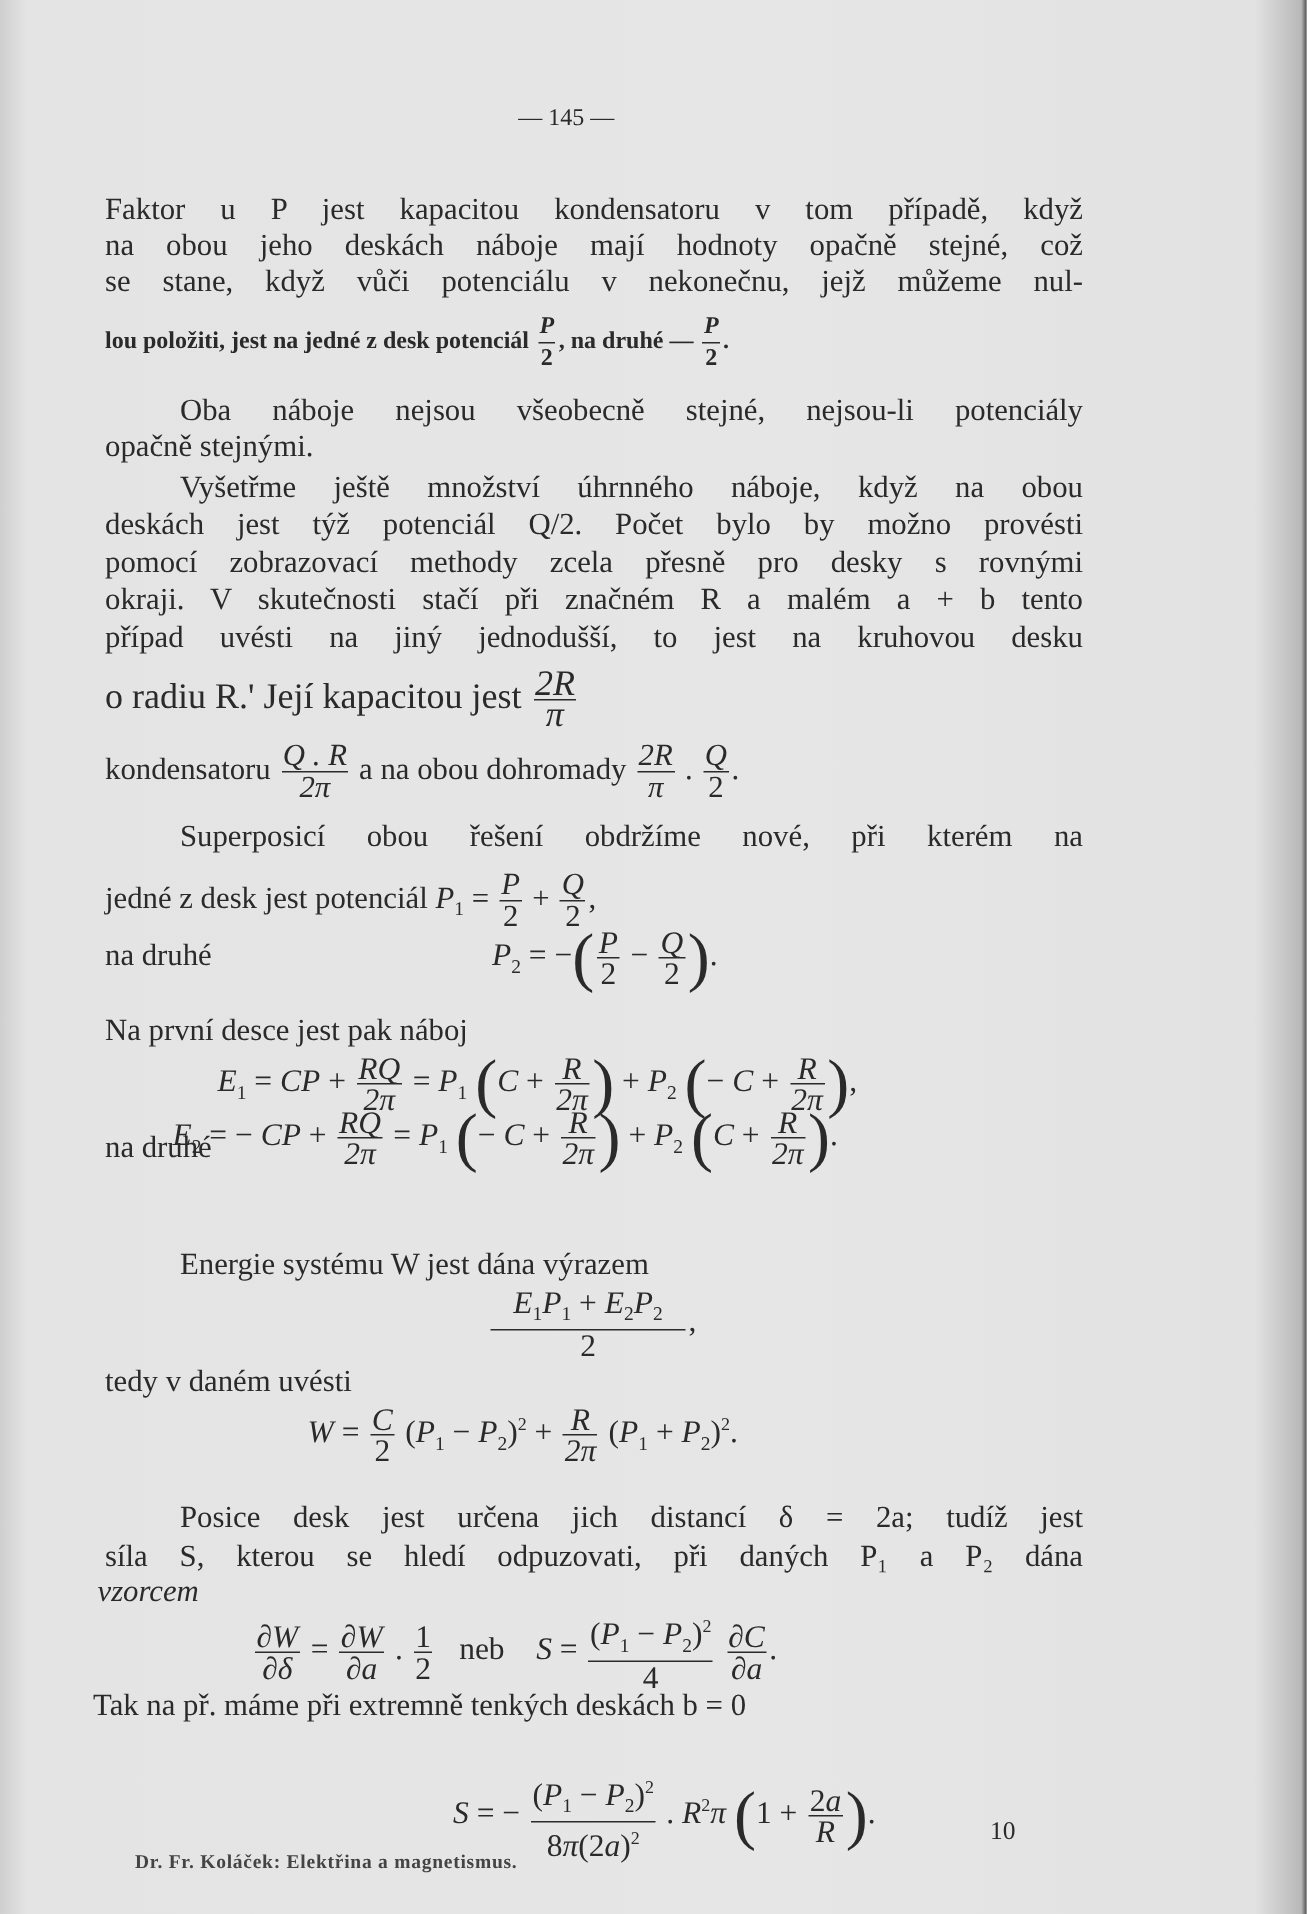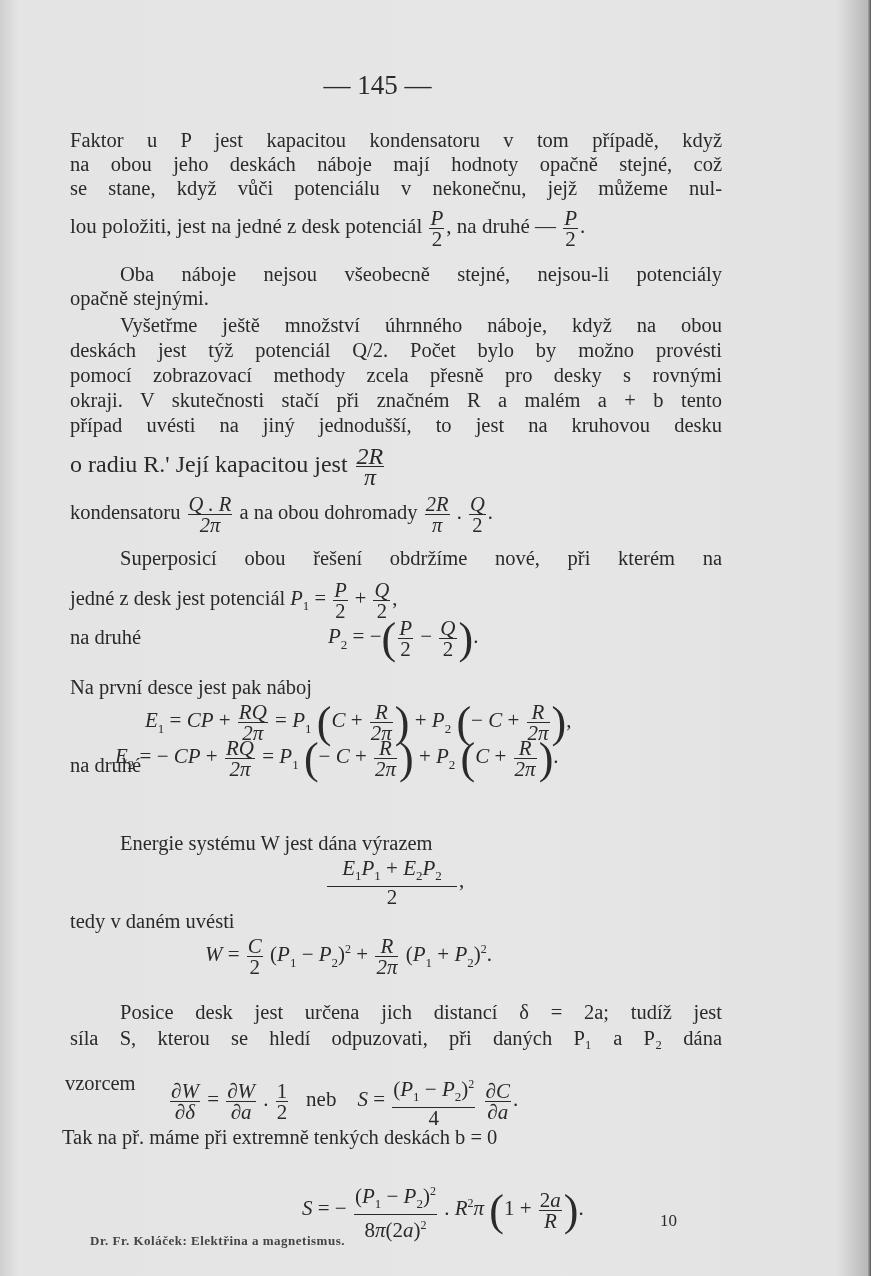--- a/index.html
+++ b/index.html
@@ -18,35 +18,35 @@
   .last { text-align-last: left; }
   .indent { left: 120px; width: 602px; }
   i, .it { font-style: italic; }
   .frac { display: inline-block; vertical-align: middle; text-align: center; margin: 0 2px; }
   .frac > span { display: block; line-height: 20px; padding: 0 1px; }
   .frac > span.num { border-bottom: 1.3px solid #2a2a2a; }
   .eq { position: absolute; font-size: 21px; white-space: nowrap; }
   .big { font-size: 44px; vertical-align: middle; line-height: 40px; font-weight: 300; }
   sub { font-size: 13px; }
   sup { font-size: 12px; }
-  .header { position: absolute; left: 0; width: 755px; top: 70px; text-align: center; font-size: 27px; }
+  .header { position: absolute; left: 0; width: 755px; top: 70px; text-align: center; font-size: 16px; }
   .footer { position: absolute; top: 1213px; left: 90px; font-size: 13px; letter-spacing: 0.5px; font-weight: bold; color: #444; margin-top: 20px; }
   .folio { position: absolute; top: 1211px; left: 660px; font-size: 17px; }
 </style>
 </head>
 <body>
 
 <div class="page">
 
   <div class="header">— 145 —</div>
 
   <div class="line" style="top:128px">Faktor u P jest kapacitou kondensatoru v tom případě, když</div>
   <div class="line" style="top:176px">se stane, když vůči potenciálu v nekonečnu, jejž můžeme nul-</div>
   <div class="line" style="top:152px">na obou jeho deskách náboje mají hodnoty opačně stejné, což</div>
-  <div class="abs" style="left:70px; top:208px; font-size:21px;">
+  <div class="abs" style="left:70px; top:208px; font-size:16px;font-weight:bold;">
     <span>lou položiti, jest na jedné z desk potenciál</span>
     <span class="frac"><span class="num it">P</span><span>2</span></span><span>, na druhé —</span>
     <span class="frac"><span class="num it">P</span><span>2</span></span>.
   </div>
 
   <div class="line indent" style="top:262px">Oba náboje nejsou všeobecně stejné, nejsou-li potenciály</div>
   <div class="line last" style="top:286px">opačně stejnými.</div>
 
   <div class="line indent" style="top:313px">Vyšetřme ještě množství úhrnného náboje, když na obou</div>
   <div class="line" style="top:338px">deskách jest týž potenciál Q/2. Počet bylo by možno provésti</div>
@@ -92,21 +92,21 @@
   <div class="eq" style="left:325px; top:858px;">
     <span class="frac" style="width:130px;"><span class="num"><span class="it">E</span><sub>1</sub><span class="it">P</span><sub>1</sub> + <span class="it">E</span><sub>2</sub><span class="it">P</span><sub>2</sub></span><span>2</span></span>,
   </div>
   <div class="abs" style="left:70px; top:910px; font-size:20.5px;">tedy v daném uvésti</div>
   <div class="eq" style="left:205px; top:936px;">
     <span class="it">W</span> = <span class="frac"><span class="num it">C</span><span>2</span></span> (<span class="it">P</span><sub>1</sub> − <span class="it">P</span><sub>2</sub>)<sup>2</sup> + <span class="frac"><span class="num it">R</span><span class="it">2π</span></span> (<span class="it">P</span><sub>1</sub> + <span class="it">P</span><sub>2</sub>)<sup>2</sup>.
   </div>
 
   <div class="line indent" style="top:1000px">Posice desk jest určena jich distancí δ = 2a; tudíž jest</div>
   <div class="line" style="top:1026px">síla S, kterou se hledí odpuzovati, při daných P₁ a P₂ dána</div>
-  <div class="abs" style="left:65px; top:1072px; font-size:20.5px;">vzorcem</div>
+  <div class="abs" style="left:65px; top:1050px; font-size:20.5px;font-style:italic;">vzorcem</div>
   <div class="eq" style="left:168px; top:1074px;">
     <span class="frac"><span class="num it">∂W</span><span class="it">∂δ</span></span> = <span class="frac"><span class="num it">∂W</span><span class="it">∂a</span></span> . <span class="frac"><span class="num">1</span><span>2</span></span>
     &nbsp;&nbsp;<span>neb</span>&nbsp;&nbsp;&nbsp;
     <span class="it">S</span> = <span class="frac"><span class="num">(<span class="it">P</span><sub>1</sub> − <span class="it">P</span><sub>2</sub>)<sup>2</sup></span><span>4</span></span> <span class="frac"><span class="num it">∂C</span><span class="it">∂a</span></span>.
   </div>
 
   <div class="abs" style="left:62px; top:1126px; font-size:20.5px;">Tak na př. máme při extremně tenkých deskách b = 0</div>
   <div class="eq" style="left:302px; top:1158px;margin-top:23px;">
     <span class="it">S</span> = − <span class="frac"><span class="num">(<span class="it">P</span><sub>1</sub> − <span class="it">P</span><sub>2</sub>)<sup>2</sup></span><span>8<span class="it">π</span>(2<span class="it">a</span>)<sup>2</sup></span></span> . <span class="it">R</span><sup>2</sup><span class="it">π</span> <span class="big">(</span>1 + <span class="frac"><span class="num">2<span class="it">a</span></span><span class="it">R</span></span><span class="big">)</span>.
   </div>

